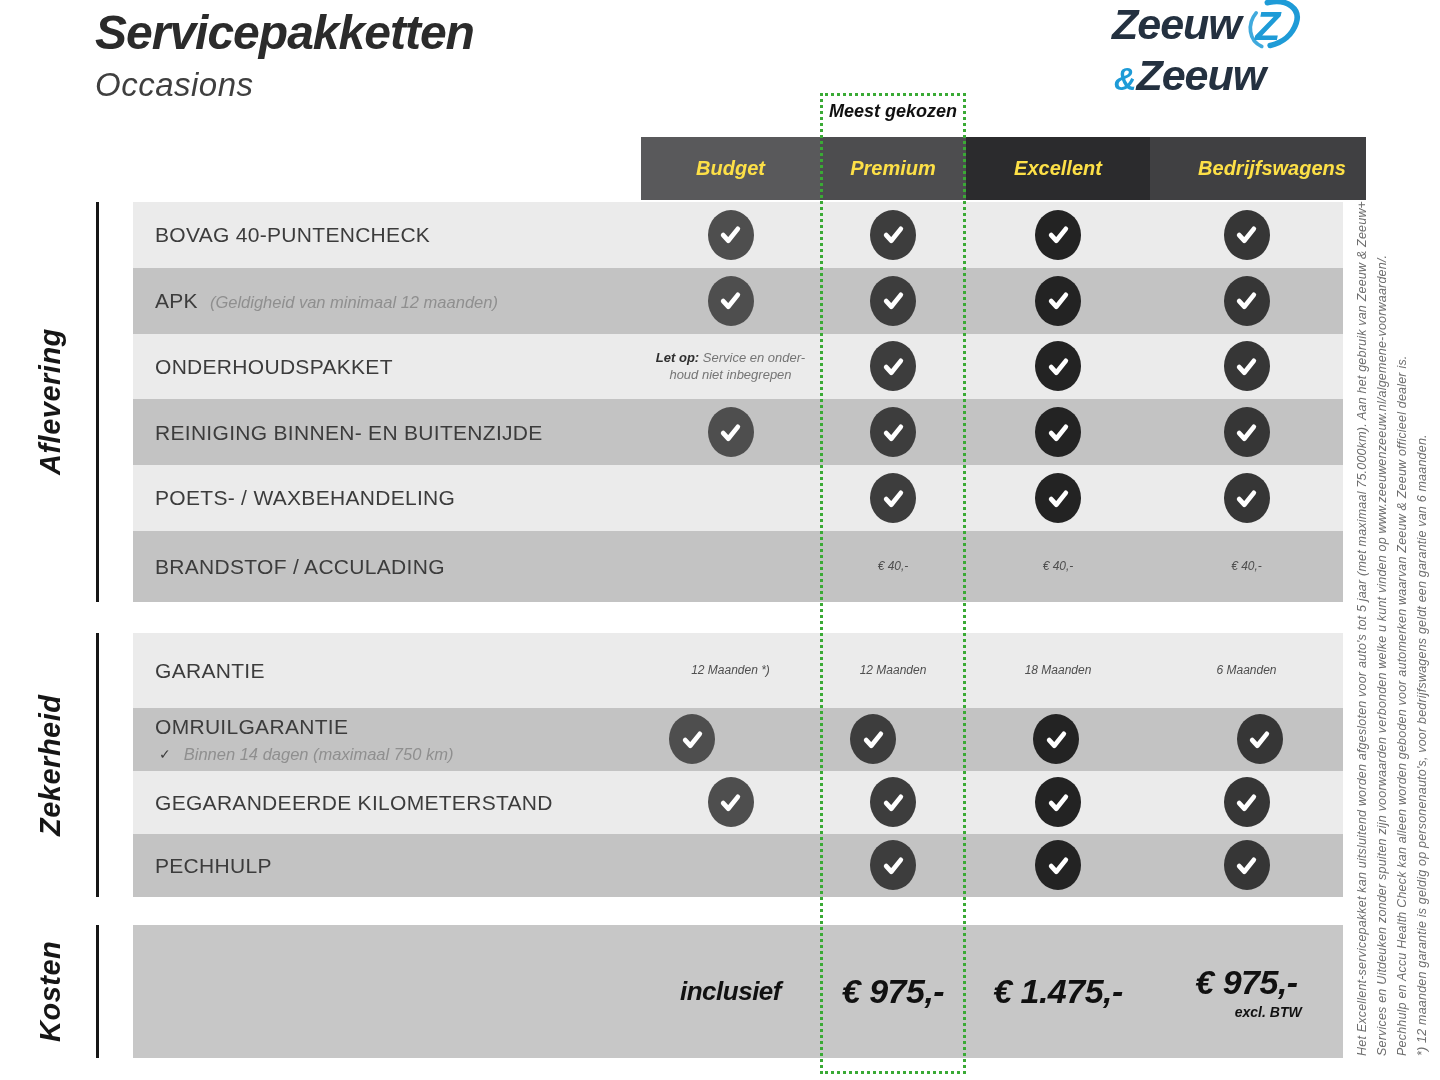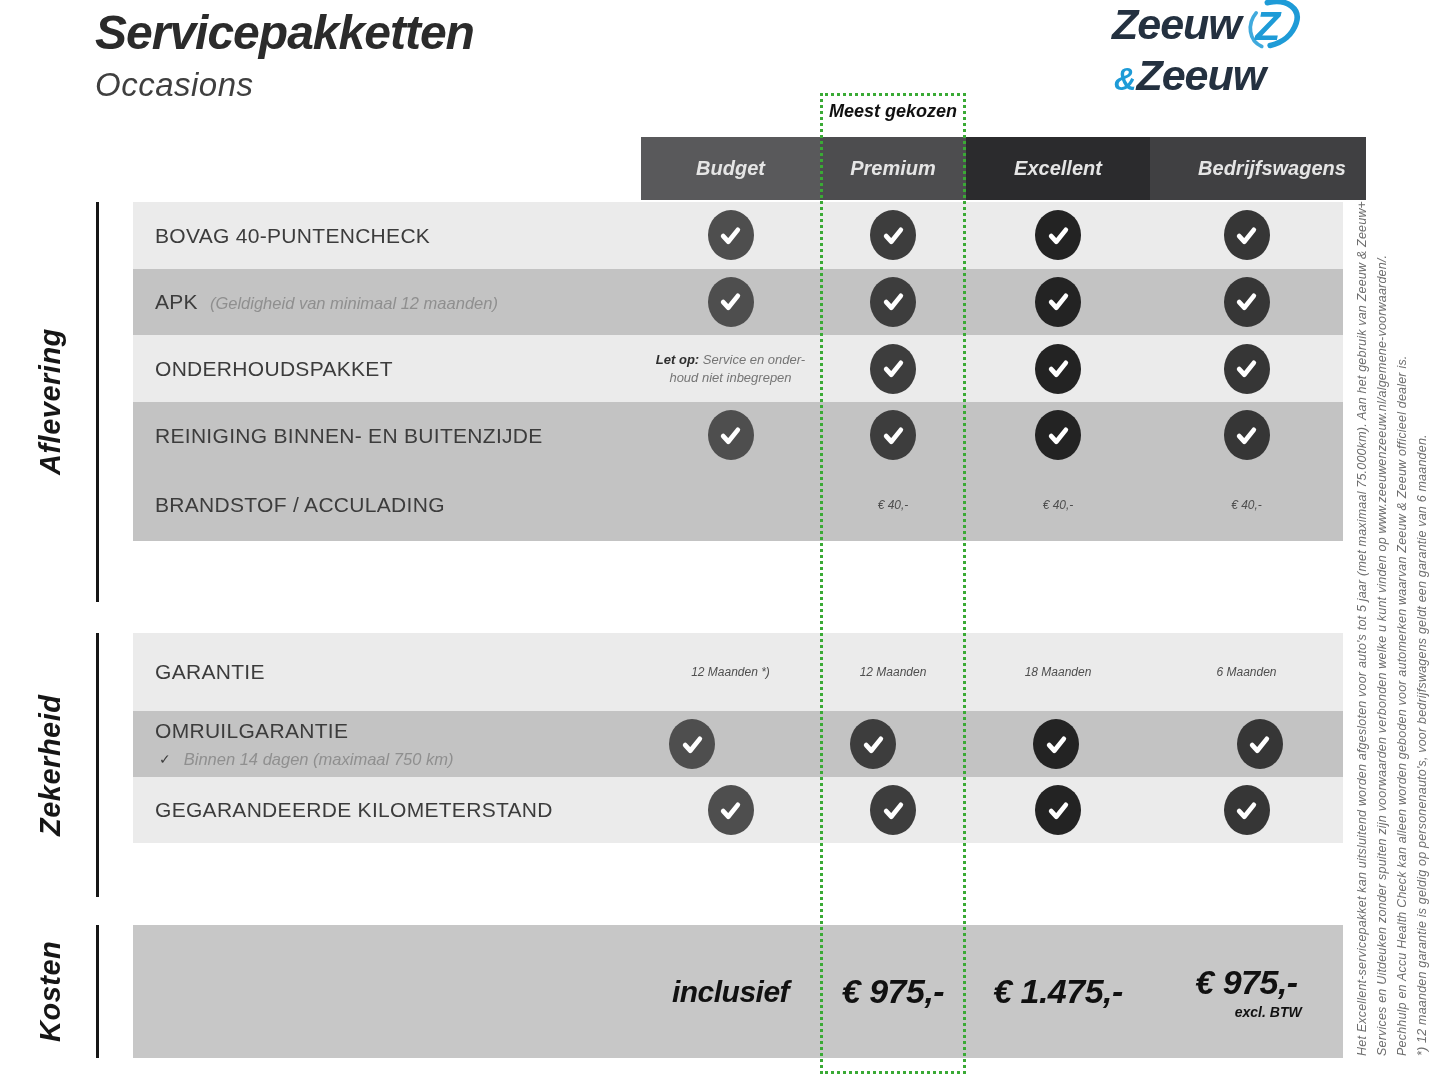--- a/index.html
+++ b/index.html
@@ -25,21 +25,21 @@
   .logo-row1 { display:flex; align-items:flex-start; }
   .logo-word { font-size:43px; color:var(--logo_navy); }
   .logo-z-icon { margin-left:2px; margin-top:-6px; }
   .logo-row2 { margin-top:1px; margin-left:2px; }
   .logo-amp { font-size:31px; color:var(--logo_blue); margin-right:1px; }
 
   
   .col-headers { position:absolute; display:flex; z-index:2; }
   .col-header {
     display:flex; align-items:center; justify-content:center;
-    color:#e5e5e5; font-style:italic; font-weight:bold; font-size:20px;
+    color:#fde047; font-style:italic; font-weight:bold; font-size:20px;
   }
 
   
   .highlight {
     position:absolute; border:3px dotted var(--accent_green);
     z-index:10; pointer-events:none; box-sizing:border-box;
   }
   .meest {
     position:absolute; text-align:center; font-style:italic; font-weight:bold;
     font-size:18px; color:#101010; z-index:11;
@@ -65,21 +65,21 @@
   .cell-text { font-style:italic; color:#4f4f4f; font-size:12px; }
   .check {
     width:46px; height:50px; border-radius:50%;
     display:flex; align-items:center; justify-content:center;
   }
   .note { font-size:13px; font-style:italic; color:#757575; text-align:center; line-height:1.35; }
   .note-lead { font-weight:bold; color:#2e2e2e; }
 
   .price-wrap { display:flex; flex-direction:column; align-items:center; }
   .price { font-size:34px; font-weight:bold; font-style:italic; color:#111111; letter-spacing:-0.5px; }
-  .price.word { font-size:30px; }
+  .price.word { font-size:26px; }
   .price-sub { font-size:14px; font-weight:bold; font-style:italic; color:#111111;
                align-self:flex-end; margin-top:2px; margin-right:-4px; }
 
   
   .group-line { position:absolute; left:96px; width:3px; background:var(--group_line); }
   .group-label {
     position:absolute; left:34px; width:60px;
     writing-mode:vertical-rl; transform:rotate(180deg);
     text-align:center; font-style:italic; font-weight:bold;
     font-size:29px; color:#161616; letter-spacing:0.5px;
@@ -254,20 +254,47 @@
             </span>
           </div>
           <div class="cell" style="width: 193px;">
             <span class="check" style="background: rgb(54, 54, 54);">
               <svg viewBox="0 0 24 24" width="27" height="27">
                 <path d="M5.5 12.5 L10 17.5 L18.5 7" fill="none" stroke="#ffffff" stroke-width="4.2" stroke-linecap="round" stroke-linejoin="round"></path>
               </svg>
             </span>
           </div>
         </div>
+        <div class="row light" style="height: 66.6667px;">
+          <div class="row-label-area">
+            <div class="row-label">POETS- / WAXBEHANDELING</div>
+          </div>
+          <div class="cell" style="width: 179px;"></div>
+          <div class="cell" style="width: 146px;">
+            <span class="check" style="background: rgb(61, 61, 61);">
+              <svg viewBox="0 0 24 24" width="27" height="27">
+                <path d="M5.5 12.5 L10 17.5 L18.5 7" fill="none" stroke="#ffffff" stroke-width="4.2" stroke-linecap="round" stroke-linejoin="round"></path>
+              </svg>
+            </span>
+          </div>
+          <div class="cell" style="width: 184px;">
+            <span class="check" style="background: rgb(35, 35, 35);">
+              <svg viewBox="0 0 24 24" width="27" height="27">
+                <path d="M5.5 12.5 L10 17.5 L18.5 7" fill="none" stroke="#ffffff" stroke-width="4.2" stroke-linecap="round" stroke-linejoin="round"></path>
+              </svg>
+            </span>
+          </div>
+          <div class="cell" style="width: 193px;">
+            <span class="check" style="background: rgb(54, 54, 54);">
+              <svg viewBox="0 0 24 24" width="27" height="27">
+                <path d="M5.5 12.5 L10 17.5 L18.5 7" fill="none" stroke="#ffffff" stroke-width="4.2" stroke-linecap="round" stroke-linejoin="round"></path>
+              </svg>
+            </span>
+          </div>
+        </div>
         <div class="row dark" style="height: 72px;">
           <div class="row-label-area">
             <div class="row-label">BRANDSTOF / ACCULADING</div>
           </div>
           <div class="cell" style="width: 179px;"></div>
           <div class="cell cell-text" style="width: 146px;">€ 40,-</div>
           <div class="cell cell-text" style="width: 184px;">€ 40,-</div>
           <div class="cell cell-text" style="width: 193px;">€ 40,-</div>
         </div>
       </div>
@@ -324,20 +351,47 @@
           <div class="row-label-area">
             <div class="row-label">GEGARANDEERDE KILOMETERSTAND</div>
           </div>
           <div class="cell" style="width: 179px;">
             <span class="check" style="background: rgb(78, 78, 78);">
               <svg viewBox="0 0 24 24" width="27" height="27">
                 <path d="M5.5 12.5 L10 17.5 L18.5 7" fill="none" stroke="#ffffff" stroke-width="4.2" stroke-linecap="round" stroke-linejoin="round"></path>
               </svg>
             </span>
           </div>
+          <div class="cell" style="width: 146px;">
+            <span class="check" style="background: rgb(61, 61, 61);">
+              <svg viewBox="0 0 24 24" width="27" height="27">
+                <path d="M5.5 12.5 L10 17.5 L18.5 7" fill="none" stroke="#ffffff" stroke-width="4.2" stroke-linecap="round" stroke-linejoin="round"></path>
+              </svg>
+            </span>
+          </div>
+          <div class="cell" style="width: 184px;">
+            <span class="check" style="background: rgb(35, 35, 35);">
+              <svg viewBox="0 0 24 24" width="27" height="27">
+                <path d="M5.5 12.5 L10 17.5 L18.5 7" fill="none" stroke="#ffffff" stroke-width="4.2" stroke-linecap="round" stroke-linejoin="round"></path>
+              </svg>
+            </span>
+          </div>
+          <div class="cell" style="width: 193px;">
+            <span class="check" style="background: rgb(54, 54, 54);">
+              <svg viewBox="0 0 24 24" width="27" height="27">
+                <path d="M5.5 12.5 L10 17.5 L18.5 7" fill="none" stroke="#ffffff" stroke-width="4.2" stroke-linecap="round" stroke-linejoin="round"></path>
+              </svg>
+            </span>
+          </div>
+        </div>
+        <div class="row dark" style="height: 66px;">
+          <div class="row-label-area">
+            <div class="row-label">PECHHULP</div>
+          </div>
+          <div class="cell" style="width: 179px;"></div>
           <div class="cell" style="width: 146px;">
             <span class="check" style="background: rgb(61, 61, 61);">
               <svg viewBox="0 0 24 24" width="27" height="27">
                 <path d="M5.5 12.5 L10 17.5 L18.5 7" fill="none" stroke="#ffffff" stroke-width="4.2" stroke-linecap="round" stroke-linejoin="round"></path>
               </svg>
             </span>
           </div>
           <div class="cell" style="width: 184px;">
             <span class="check" style="background: rgb(35, 35, 35);">
               <svg viewBox="0 0 24 24" width="27" height="27">

